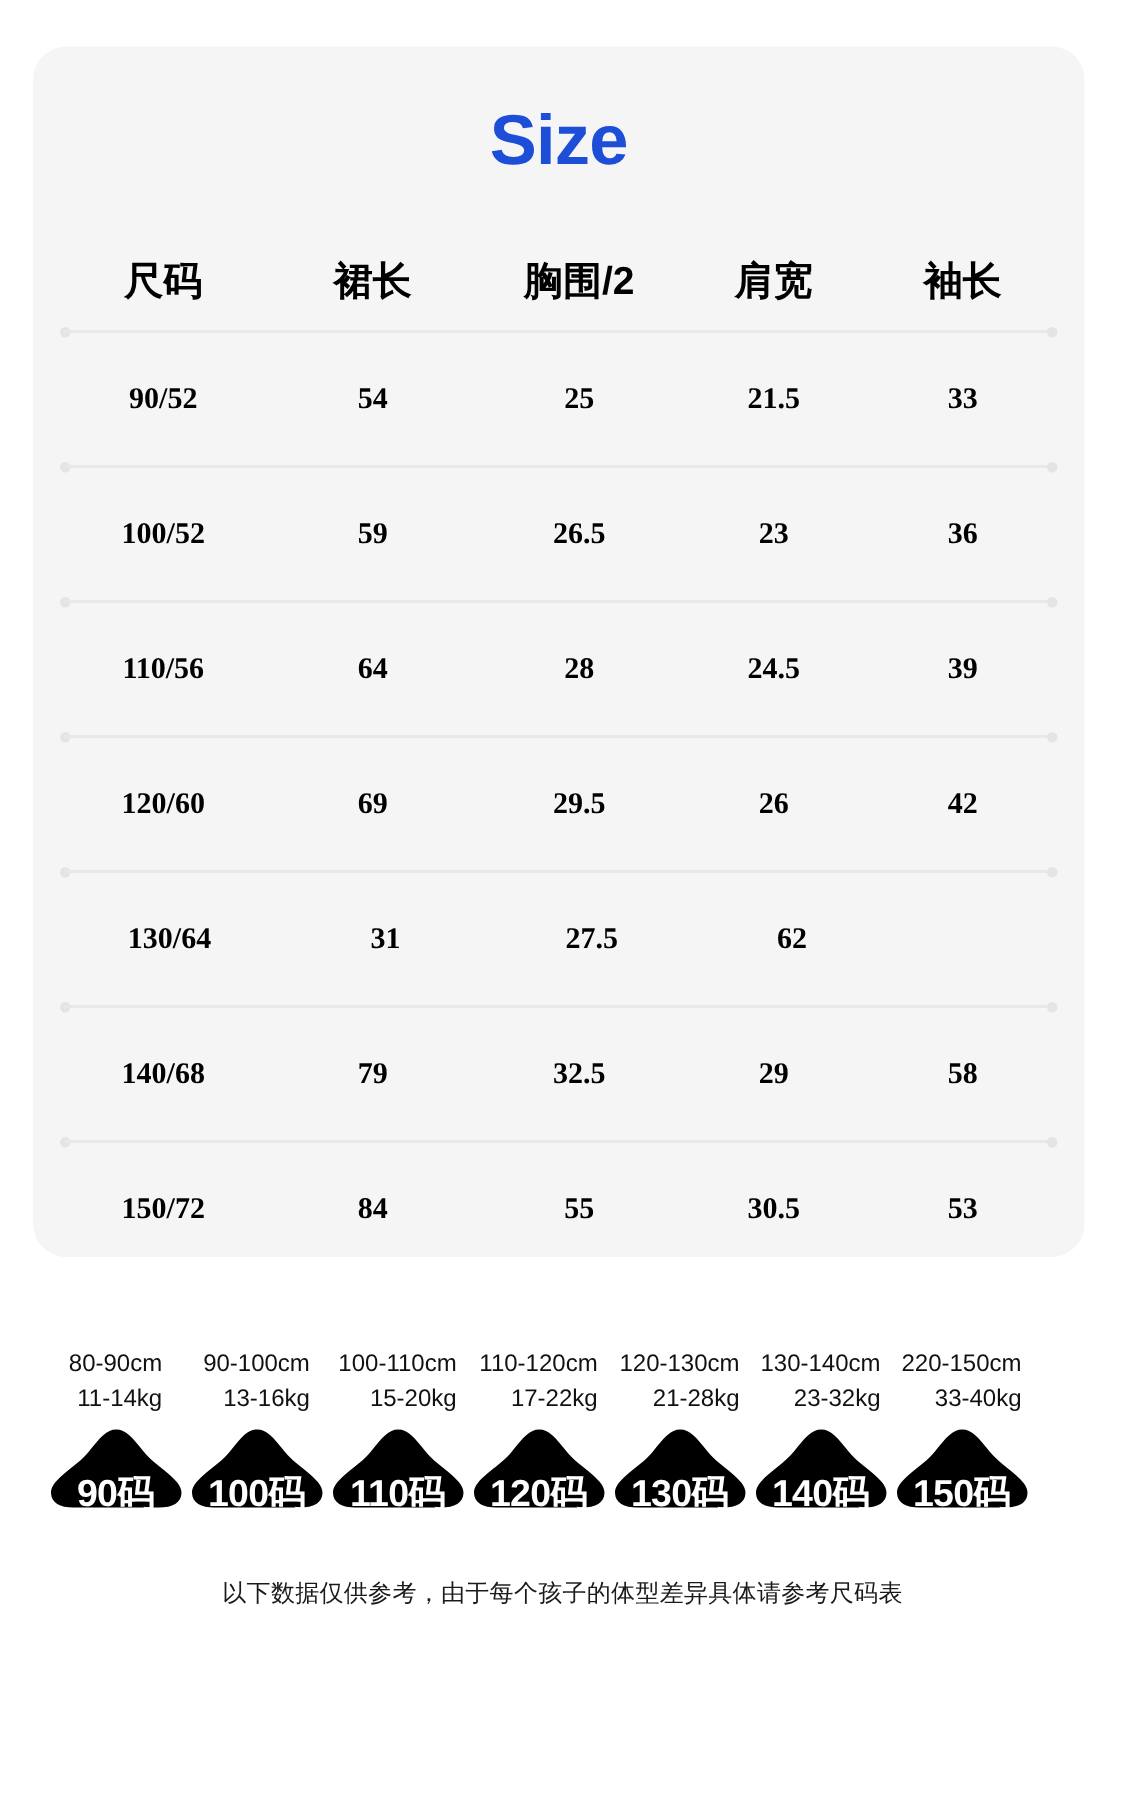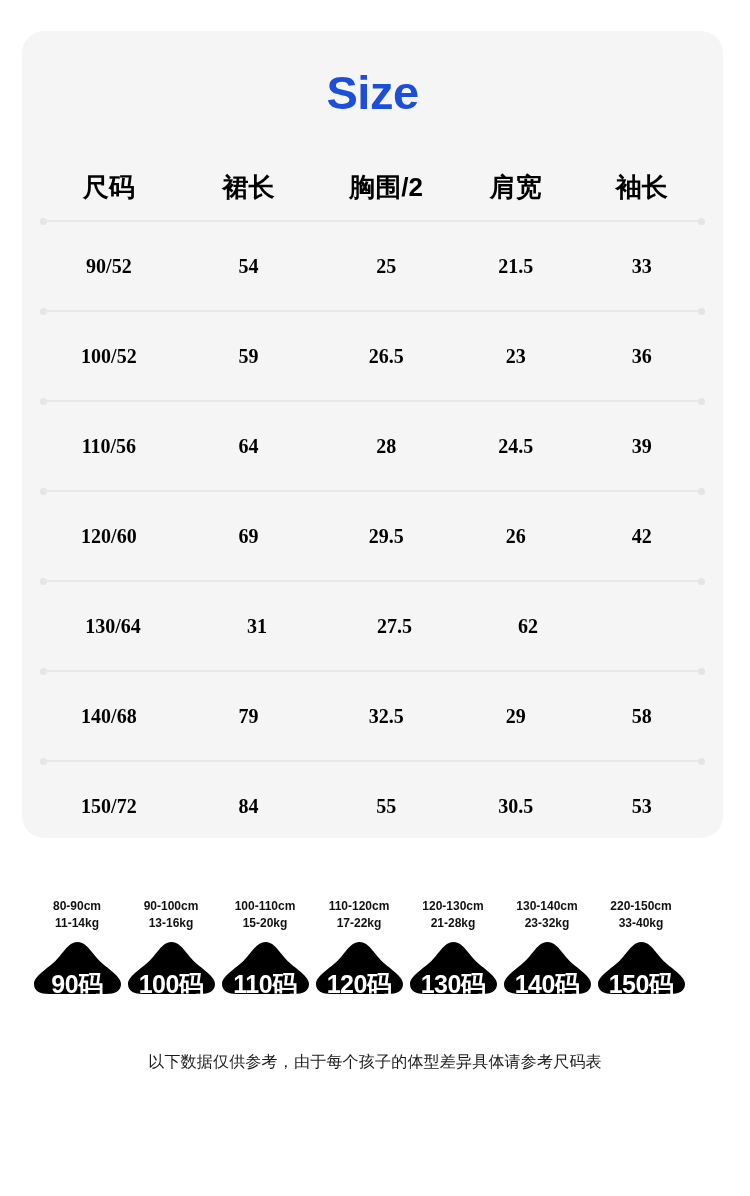--- a/index.html
+++ b/index.html
@@ -102,23 +102,23 @@
     width:690px;
     display:flex;
   }
   .badge-col {
     width:94px;
     display:flex;
     flex-direction:column;
     align-items:center;
   }
   .badge-meta {
-    text-align:center;
-    font-size:12px;
-    font-weight:bold;
+    text-align:right;
+    font-size:16px;
+    font-weight:normal;
     color:#111111;
     line-height:1.45;
     white-space:nowrap;
   }
   .badge-shape {
     position:relative;
     margin-top:7px;
     width:91px; height:56px;
   }
   .badge-shape svg {

